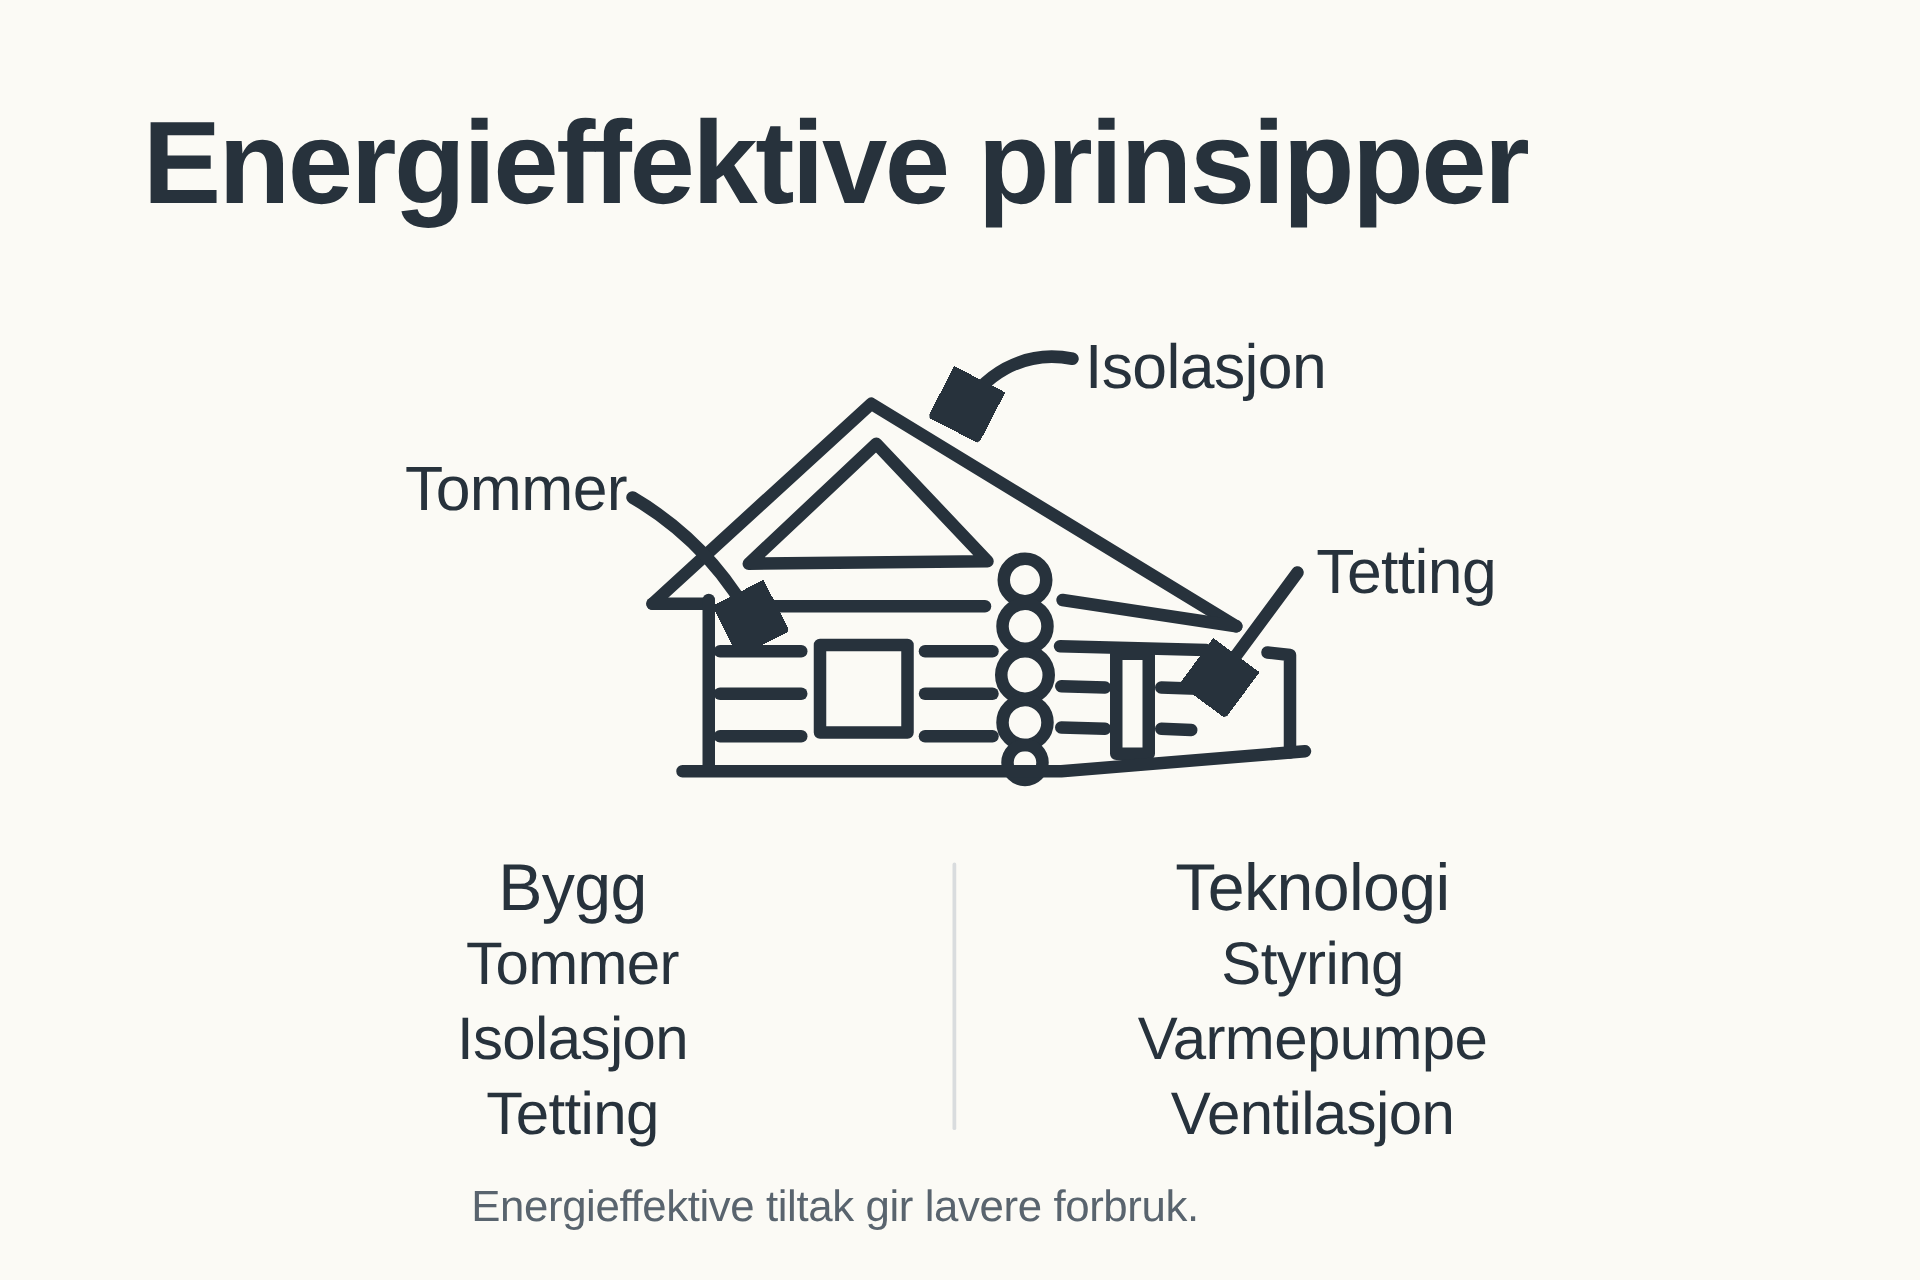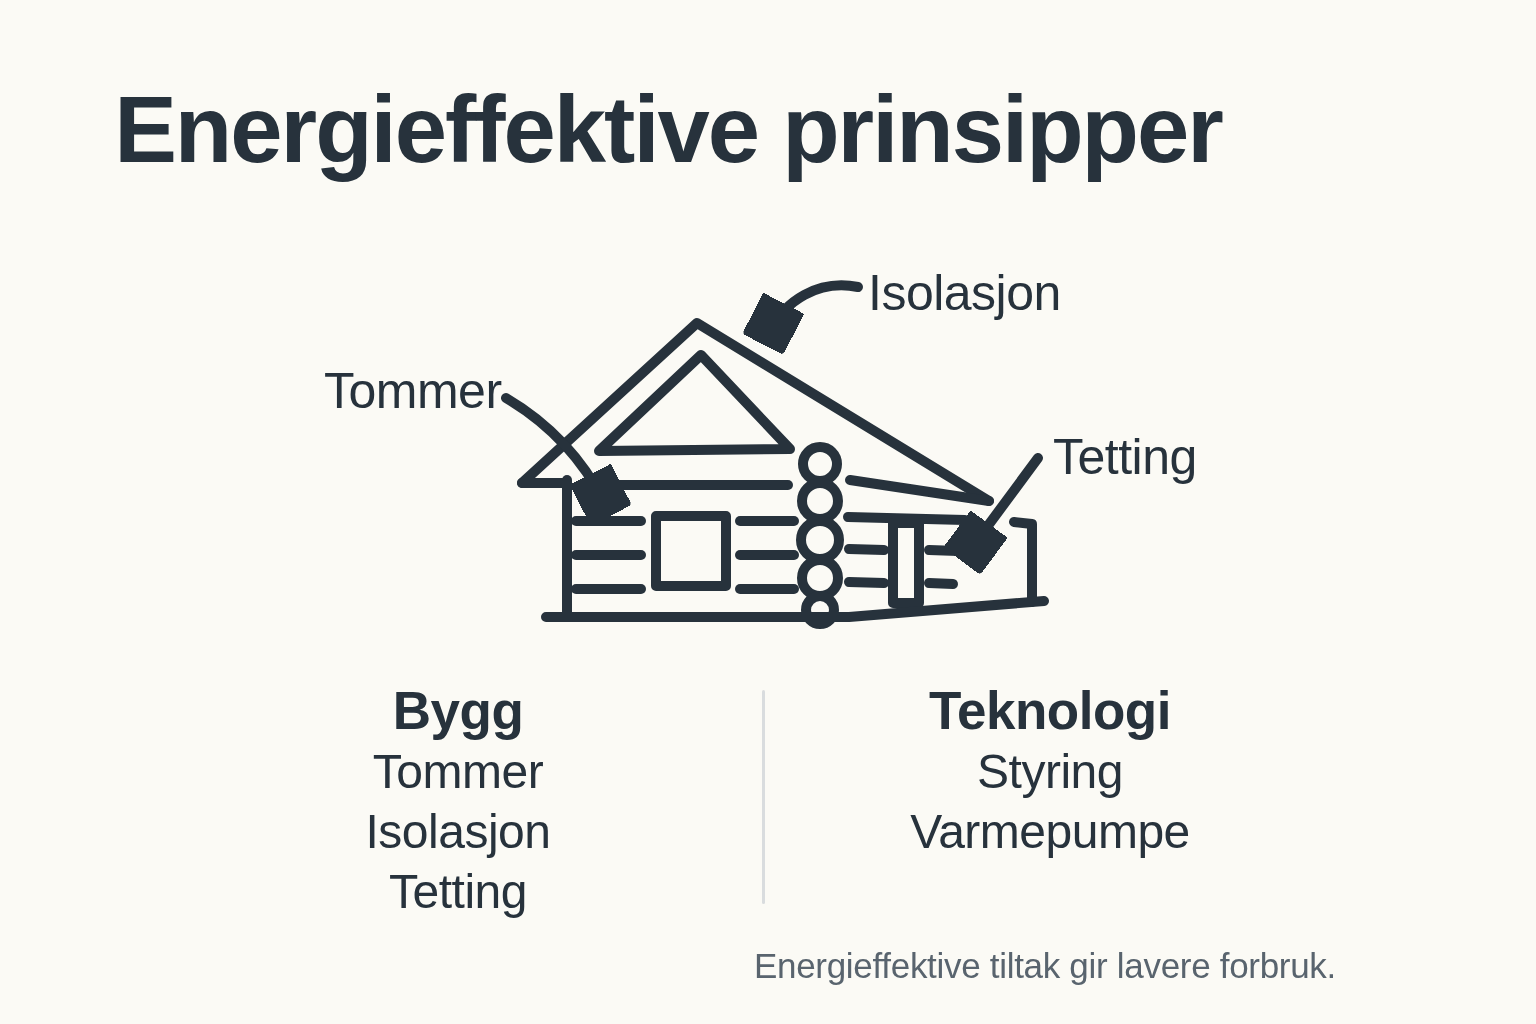--- a/index.html
+++ b/index.html
@@ -65,21 +65,21 @@
   .column{
     position:absolute;
     top:680px;
     width:420px;
     text-align:center;
   }
   .column-left{left:248px;}
   .column-right{left:840px;}
   .column-header{
     font-size:53px;
-    font-weight:700;
+    font-weight:400;
     letter-spacing:-0.5px;
     line-height:62px;
     color:var(--ink);
   }
   .column-item{
     font-size:48px;
     font-weight:500;
     letter-spacing:-0.5px;
     line-height:60px;
     color:var(--ink);
@@ -90,21 +90,21 @@
     top:690px;
     width:3px;
     height:214px;
     background:var(--divider);
     border-radius:2px;
   }
   .footer-caption{
     position:absolute;
     left:0;right:0;
     top:946px;
-    text-align:right;
+    text-align:center;
     font-size:35px;
     font-weight:400;
     letter-spacing:-0.3px;
     color:var(--caption);
   }
 </style>
 </head>
 <body>
 
 <div class="canvas">
@@ -175,17 +175,18 @@
     <div class="column-item">Isolasjon</div>
     <div class="column-item">Tetting</div>
   </div>
 
   <div class="column-divider"></div>
 
   <div class="column column-right">
     <div class="column-header">Teknologi</div>
     <div class="column-item">Styring</div>
     <div class="column-item">Varmepumpe</div>
+    <div class="column-item">Ventilasjon</div>
   </div>
 
   <p class="footer-caption">Energieffektive tiltak gir lavere forbruk.</p>
 
 </div>
 
 </body></html>

